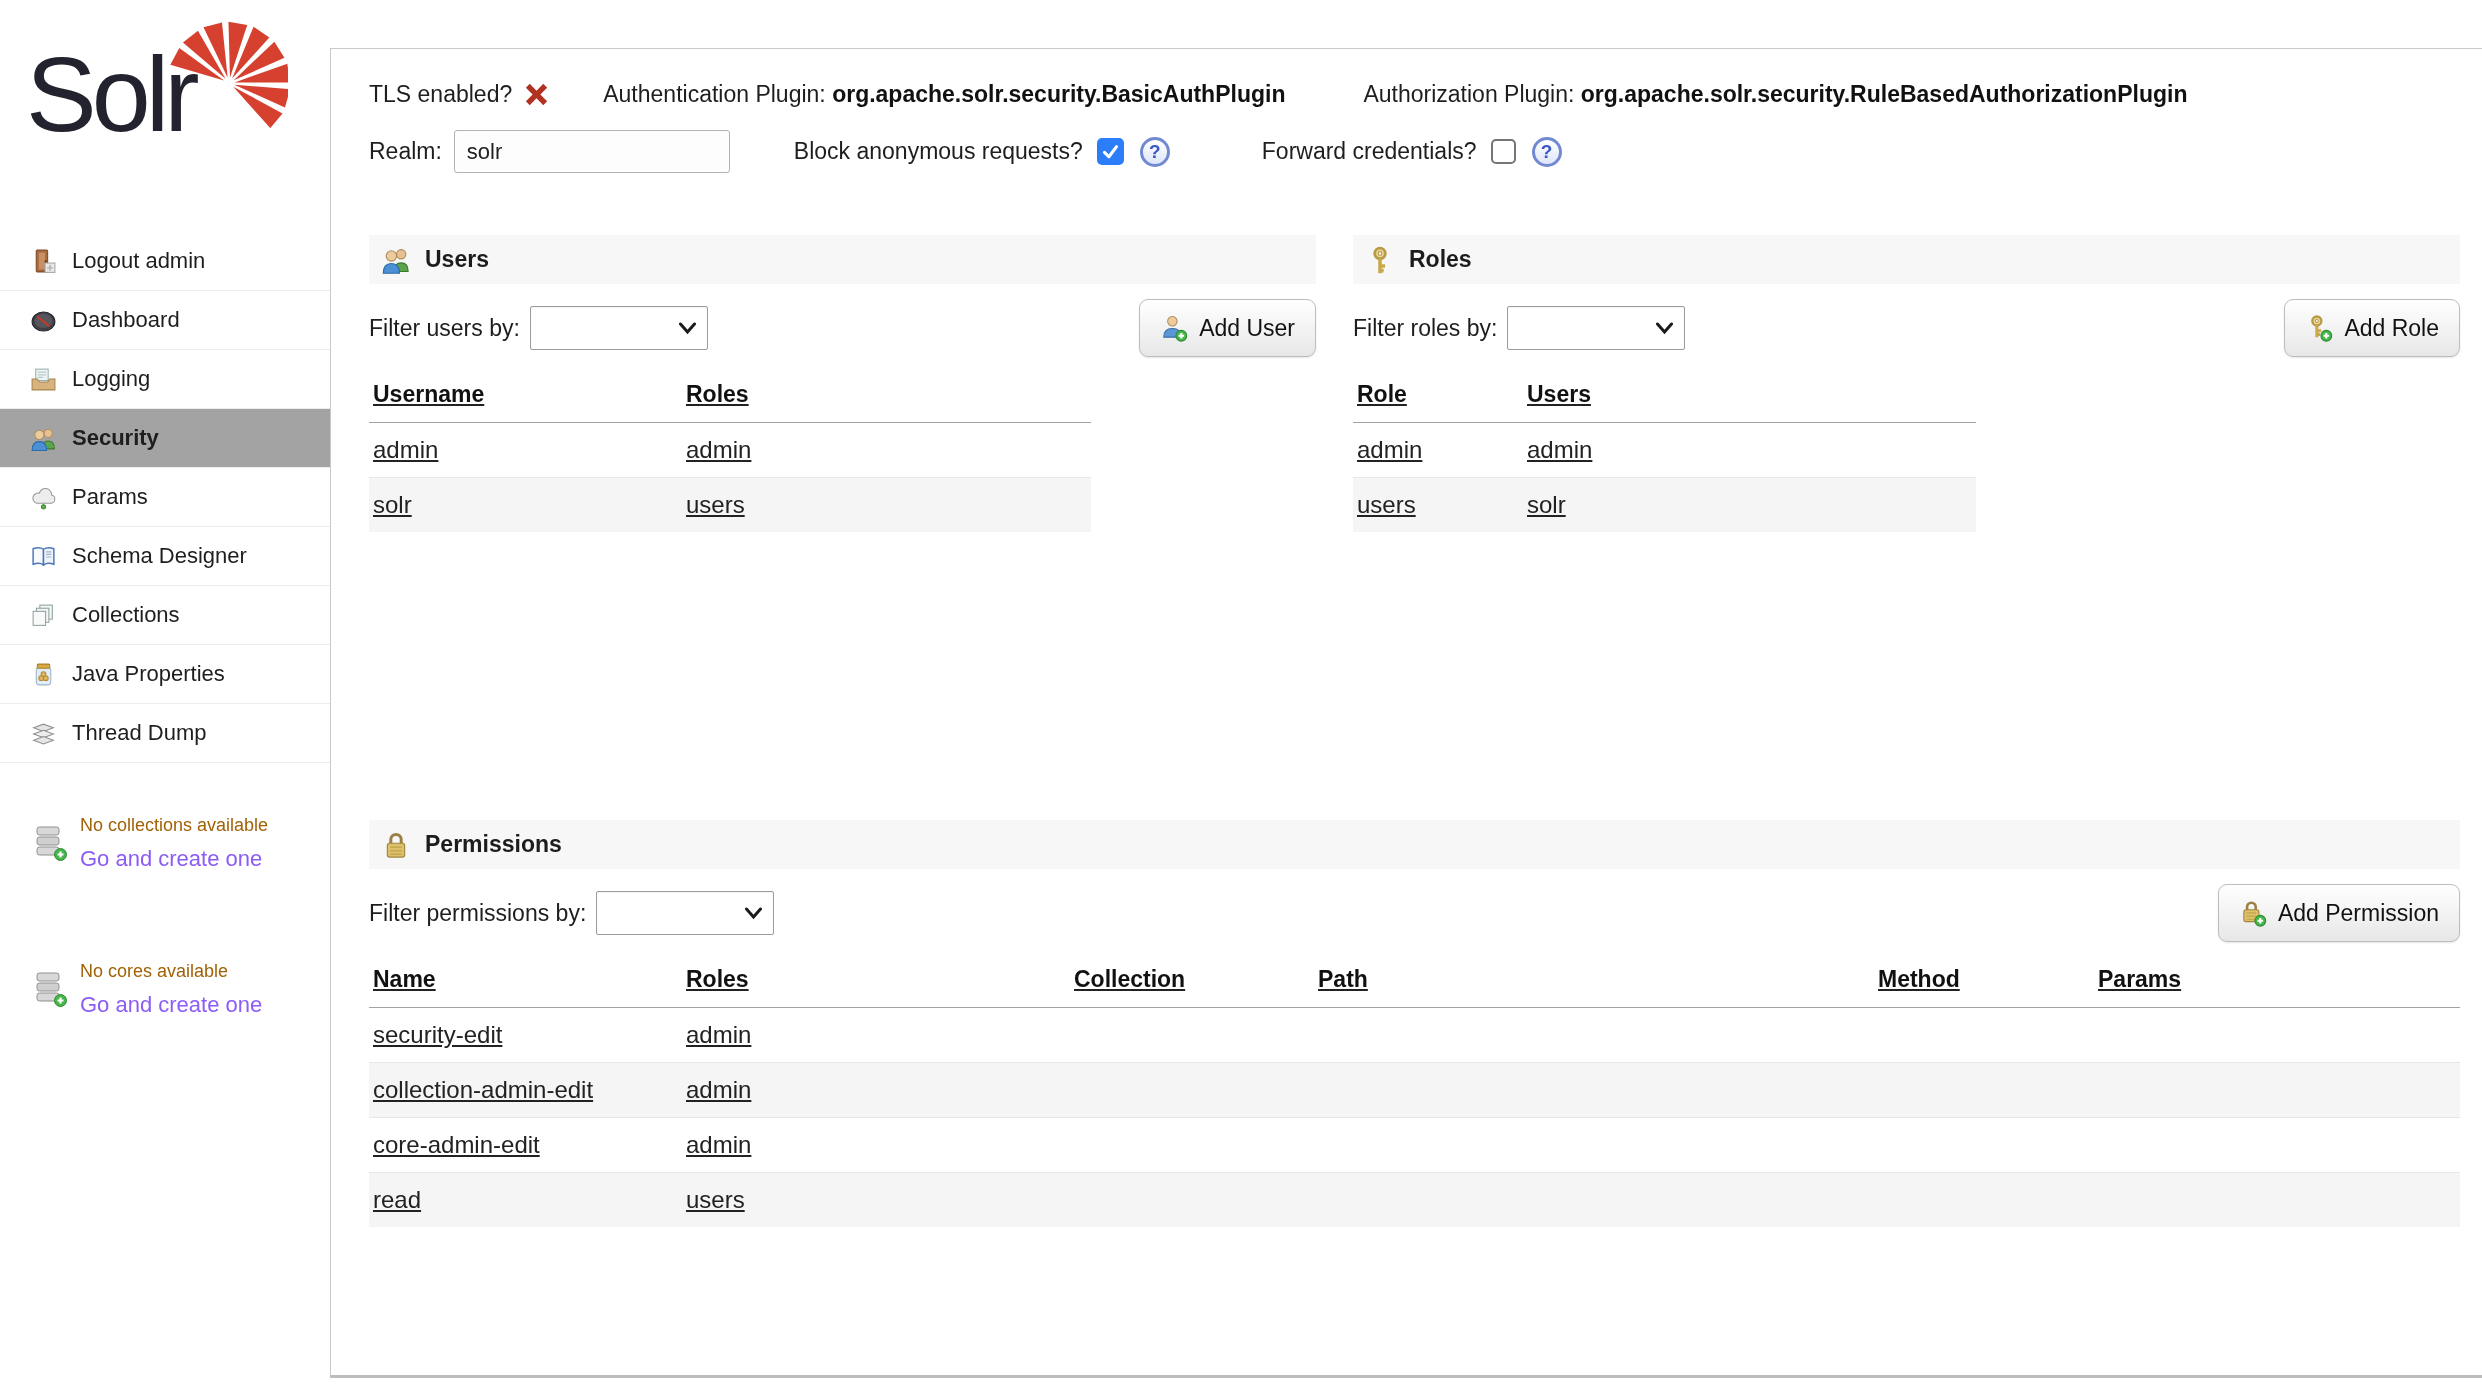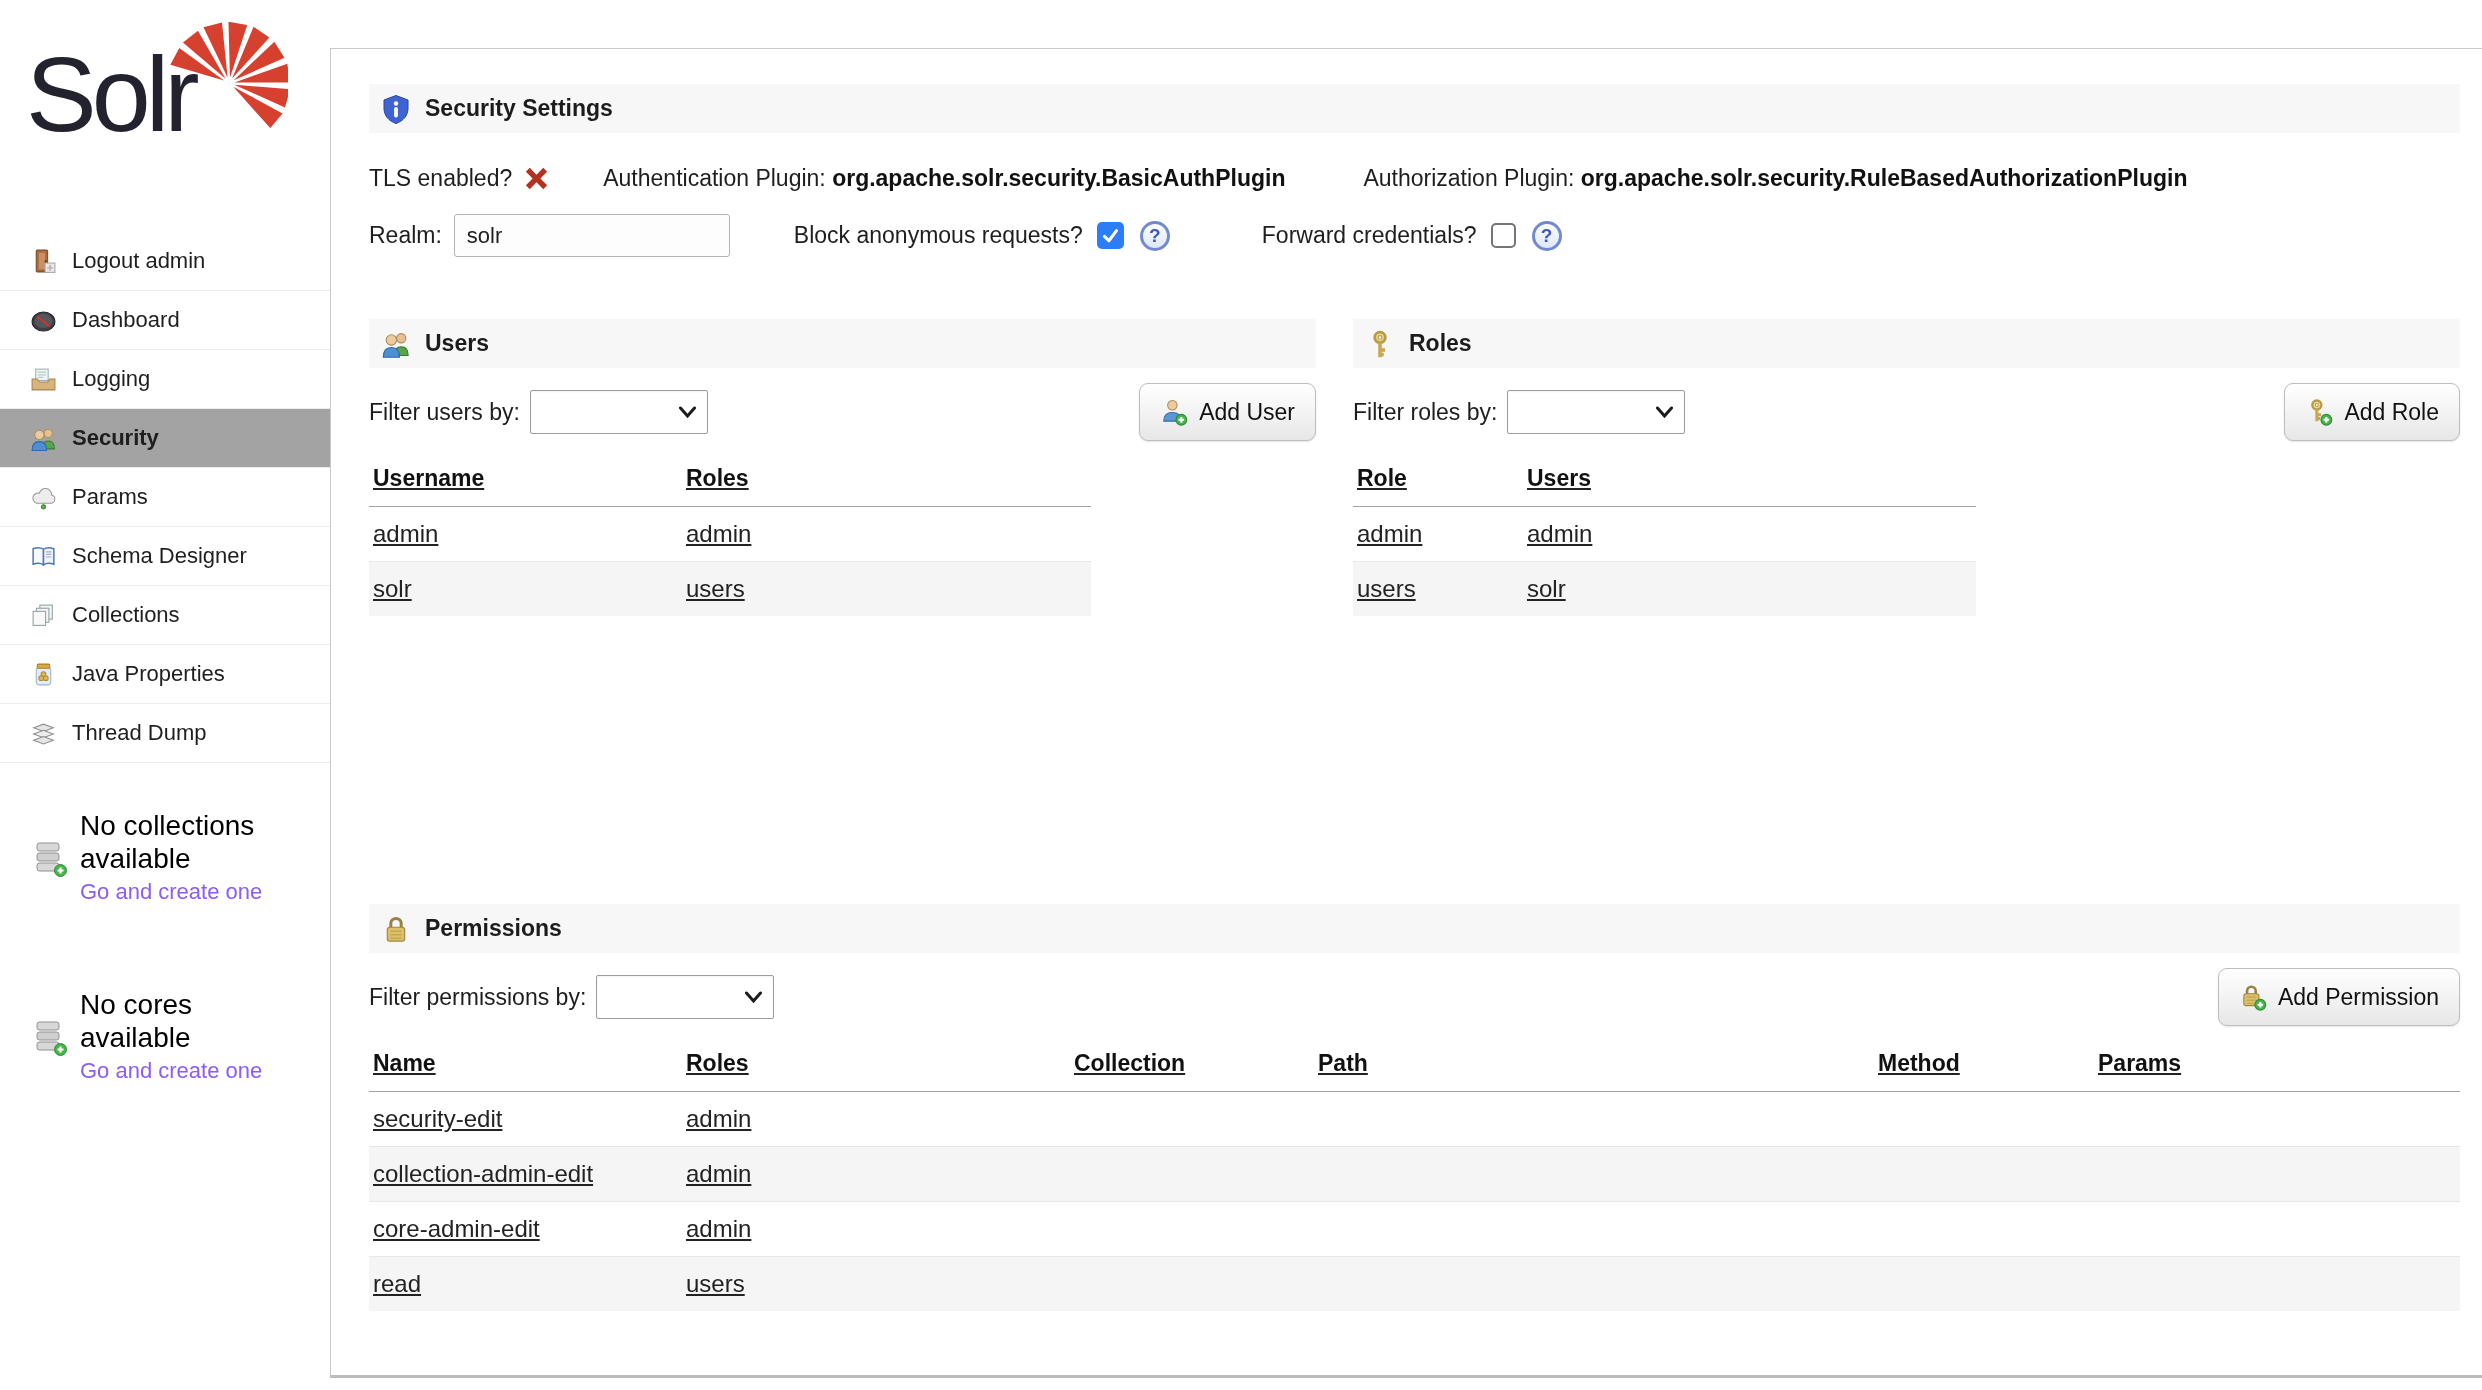--- a/index.html
+++ b/index.html
@@ -22,21 +22,21 @@
   .menu { list-style:none; }
   .menu-item {
     height:59px; display:flex; align-items:center; gap:15px; padding-left:30px;
     border-bottom:1px solid #ececec; font-size:22px; color:#1e1e1e; cursor:pointer;
   }
   .menu-item .mi { width:27px; height:27px; flex:none; display:block; }
   .menu-item.selected { background:#a3a3a3; font-weight:bold; }
 
   .notice { display:flex; gap:13px; padding-left:34px; margin-top:46px; align-items:center; }
   .notice .ni { width:33px; height:39px; flex:none; }
-  .notice-text { font-size:28px; color:#000000; line-height:33px; max-width:190px; }
+  .notice-text { font-size:18px; color:#a16207; line-height:33px; max-width:190px; }
   .notice-link { font-size:22px; color:#8b5cf6; line-height:33px; cursor:pointer; }
   .notice.cores { margin-top:80px; }
 
   
   .content {
     position:absolute; left:330px; top:48px; right:0; bottom:12px; background:#fff;
     border-top:1px solid #c9c9c9; border-left:1px solid #c9c9c9; border-bottom:3px solid #bcbcbc;
     padding:0 22px 0 38px; overflow:hidden;
   }
   .section-bar {
@@ -232,28 +232,20 @@
       </svg>
       <div>
         <div class="notice-text">No cores available</div>
         <div class="notice-link">Go and create one</div>
       </div>
     </div>
   </aside>
 
   <main class="content">
 
-    <div class="section-bar page-bar">
-      <svg class="bar-icon" viewBox="0 0 30 30">
-        <path d="M15 1.5 L27 6 V14 C27 22 22 27 15 29.5 C8 27 3 22 3 14 V6 Z" fill="#3f63d2" stroke="#27479e"></path>
-        <circle cx="15" cy="9.5" r="2.2" fill="#ffffff"></circle>
-        <rect x="13.1" y="13" width="3.8" height="10.5" rx="1.9" fill="#ffffff"></rect>
-      </svg>
-      <span>Security Settings</span>
-    </div>
 
     <div class="tls-row">
       <span>TLS enabled?</span>
       <svg class="x-icon" viewBox="0 0 30 30">
         <path d="M4 8 L8 4 L15 11 L22 4 L26 8 L19 15 L26 22 L22 26 L15 19 L8 26 L4 22 L11 15 Z" fill="#b23222"></path>
       </svg>
       <span class="plugin">
         <span>Authentication Plugin:</span>
         <b>org.apache.solr.security.BasicAuthPlugin</b>
       </span>

